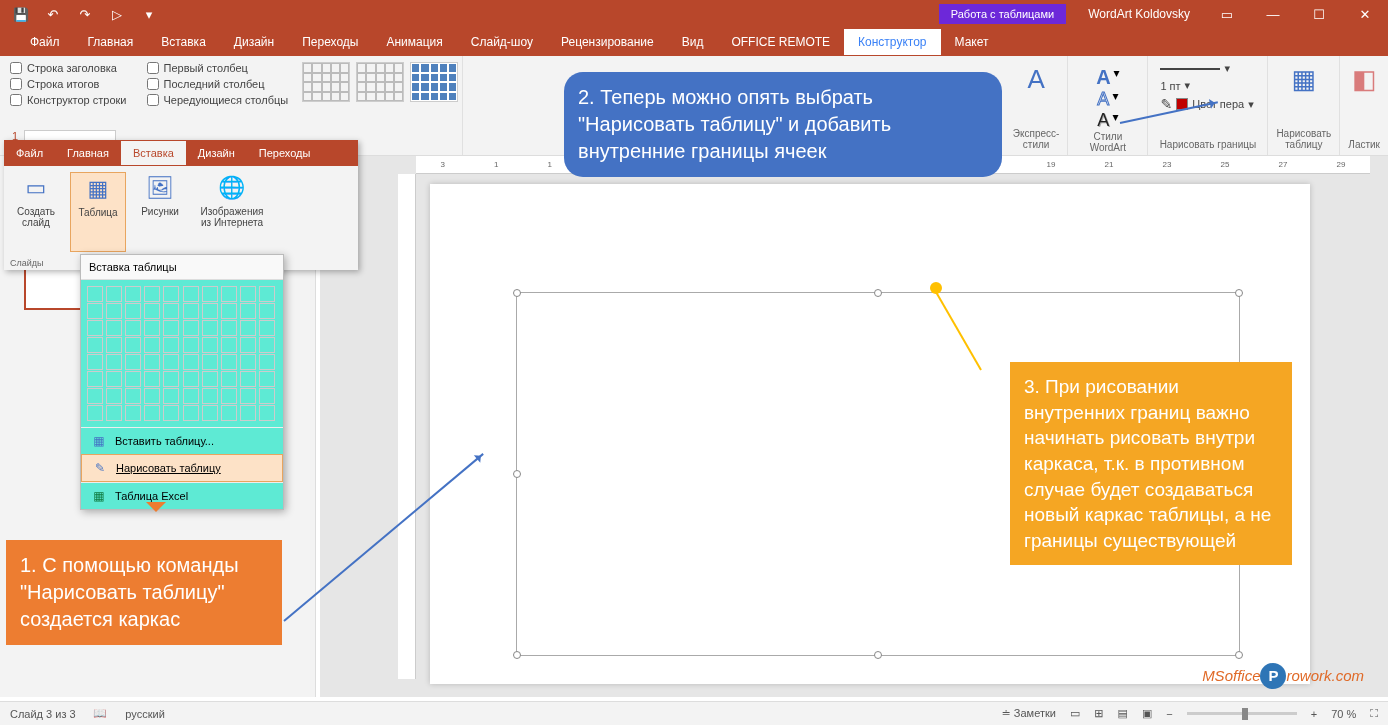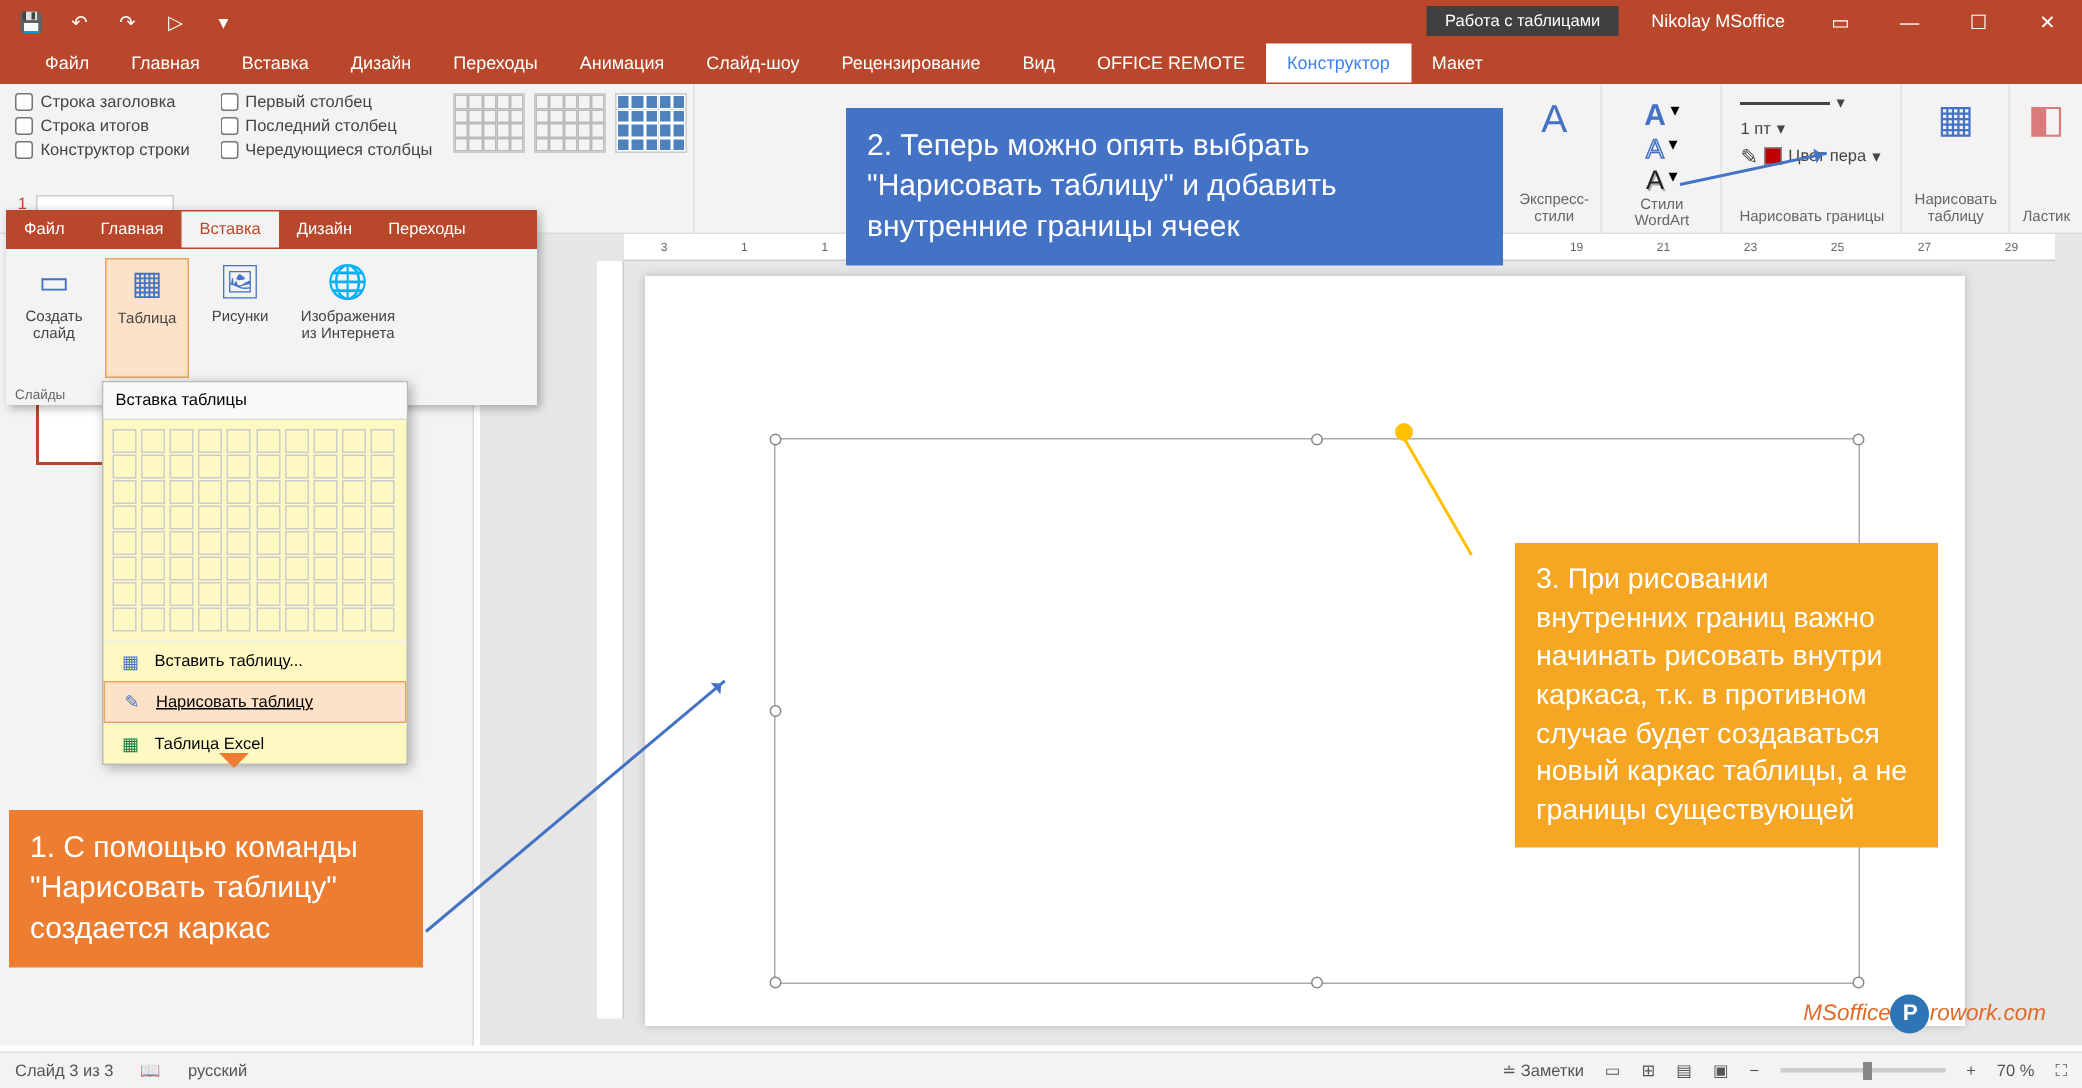--- a/index.html
+++ b/index.html
@@ -2,21 +2,21 @@
 <html><head>
 <meta charset="utf-8">
 <style>
   * { box-sizing: border-box; margin: 0; padding: 0; font-family: "Segoe UI", Tahoma, sans-serif; }
   body { width: 1388px; height: 725px; background: #fff; overflow: hidden; position: relative; font-size: 12px; }
   .titlebar { height: 28px; background: #b8472b; color: #fff; display: flex; align-items: center; position: relative; }
   .qat { display: flex; gap: 10px; padding-left: 10px; align-items: center; }
   .qat .bx { width: 22px; height: 22px; display:flex; align-items:center; justify-content:center; font-size:13px; color:#fff; }
   .title-center { position:absolute; left:0; right:0; text-align:center; font-size:12px; pointer-events:none; }
   .title-right { margin-left:auto; display:flex; align-items:center; gap:0; }
-  .ttabs { background:#404040; color:#fff; font-size:11px; padding:4px 12px; margin-right:8px;}
+  .ttabs { background:#6d28d9; color:#fff; font-size:11px; padding:4px 12px; margin-right:8px;}
   .usern { font-size:12px; padding:0 14px; }
   .winbtn { width:46px; height:28px; display:flex; align-items:center; justify-content:center; font-size:13px;}
   .tabs { height: 28px; background:#b8472b; display:flex; align-items:center; padding-left:16px; gap:0; color:#fff; font-size:12px;}
   .tab { padding:6px 14px; cursor:pointer; }
   .tab.active { background:#fff; color:#3b82f6; }
   .tabr { margin-left:auto; display:flex; align-items:center; gap:18px; padding-right:12px;}
   .smile { width:20px; height:20px; background:#ffcc00; border-radius:50%; display:flex; align-items:center; justify-content:center; font-size:11px;}
   .ribbon { height:100px; background:#f3f3f3; border-bottom:1px solid #ddd; display:flex; position:relative;}
   .optcol { padding:6px 10px; display:flex; flex-direction:column; gap:4px;}
   .chk { display:flex; align-items:center; gap:5px; font-size:11px; color:#444;}
@@ -26,31 +26,31 @@
   .stylebox div { border:0.5px solid #bbb;}
   .stylebox.blue { background:linear-gradient(#4f81bd,#4f81bd);}
   .stylebox.blue div { border-color:#fff;}
   .rgroup { display:flex; flex-direction:column; align-items:center; padding:4px 8px 2px 8px; border-right:1px solid #e0e0e0; height:100%;}
   .rgroup .iconbig { font-size:26px; color:#4472c4; margin-top:4px;}
   .rgroup .lbl { font-size:10px; color:#666; margin-top:auto; text-align:center; padding-bottom:3px;}
   .rline { display:flex; align-items:center; gap:4px; font-size:11px; color:#444; padding:2px 4px;}
   .penline { width:60px; height:2px; background:#444;}
   .pensquare { width:12px; height:12px; background:#c00000; border:1px solid #888;}
   .callout { position:absolute; color:#fff; padding:12px 14px; font-size:20px; line-height:1.35; font-weight:300; z-index:50;}
-  .c-blue { background:#4472c4; top:72px; left:564px; width:438px;}
+  .c-blue { background:#4472c4; top:72px; left:564px; width:438px;border-radius:19px;}
   .c-orange1 { background:#ed7d31; top:540px; left:6px; width:276px;}
   .c-orange2 { background:#f5a623; top:362px; left:1010px; width:282px; font-size:19px;}
   .popup-ribbon { position:absolute; top:140px; left:4px; width:354px; background:#b8472b; color:#fff; z-index:40; box-shadow:2px 2px 6px rgba(0,0,0,0.3);}
   .popup-ribbon .ptabs { display:flex; height:26px; align-items:center; font-size:11px;}
   .popup-ribbon .ptab { padding:6px 12px;}
   .popup-ribbon .ptab.active { background:#f3f3f3; color:#b8472b;}
   .popup-body { background:#f3f3f3; color:#444; padding:6px 4px 4px 4px; display:flex; gap:6px; height:90px;}
   .pbtn { display:flex; flex-direction:column; align-items:center; font-size:10px; text-align:center; width:56px;}
   .pbtn .ico { width:36px; height:32px; margin-bottom:2px; display:flex; align-items:center; justify-content:center; font-size:22px; color:#4472c4;}
-  .table-popup { position:absolute; top:254px; left:68px; width:204px; background:#fef9c3; border:1px solid #bbb; z-index:45; box-shadow:2px 2px 8px rgba(0,0,0,0.3);}
+  .table-popup { position:absolute; top:254px; left:80px; width:204px; background:#5eead4; border:1px solid #bbb; z-index:45; box-shadow:2px 2px 8px rgba(0,0,0,0.3);}
   .table-popup .hdr { padding:6px 8px; font-size:11px; background:#f9f9f9; border-bottom:1px solid #ddd;}
   .grid10 { display:grid; grid-template-columns:repeat(10,1fr); gap:1px; padding:6px;}
   .grid10 div { width:16px; height:16px; border:1px solid #ccc;}
   .menui { display:flex; align-items:center; gap:8px; padding:5px 10px; font-size:11px; border-top:1px solid #eee;}
   .menui.sel { background:#fde2c7; border:1px solid #e8a55f;}
   .menui .mi { width:16px; height:16px; display:inline-flex; align-items:center; justify-content:center; font-size:12px; color:#4472c4;}
   .canvas-area { position:absolute; top:156px; left:320px; right:0; bottom:28px; background:#e6e6e6;}
   .hruler { position:absolute; top:0; left:96px; right:18px; height:18px; background:#fff; border-bottom:1px solid #ccc; font-size:8px; color:#666; overflow:hidden; display:flex; align-items:center; justify-content:space-around;}
   .vruler { position:absolute; top:18px; left:78px; width:18px; bottom:18px; background:#fff; border-right:1px solid #ccc;}
   .page { position:absolute; top:28px; left:110px; width:880px; height:500px; background:#fff; box-shadow:0 0 6px rgba(0,0,0,0.2);}
@@ -80,21 +80,21 @@
 <div class="titlebar">
   <div class="qat">
     <div class="bx">💾</div>
     <div class="bx">↶</div>
     <div class="bx">↷</div>
     <div class="bx">▷</div>
     <div class="bx">▾</div>
   </div>
   <div class="title-right">
     <div class="ttabs">Работа с таблицами</div>
-    <div class="usern">Nikolay MSoffice</div>
+    <div class="usern">WordArt Koldovsky</div>
     <div class="winbtn">▭</div>
     <div class="winbtn">—</div>
     <div class="winbtn">☐</div>
     <div class="winbtn">✕</div>
   </div>
 </div>
 
 <div class="tabs">
   <div class="tab">Файл</div>
   <div class="tab">Главная</div>

